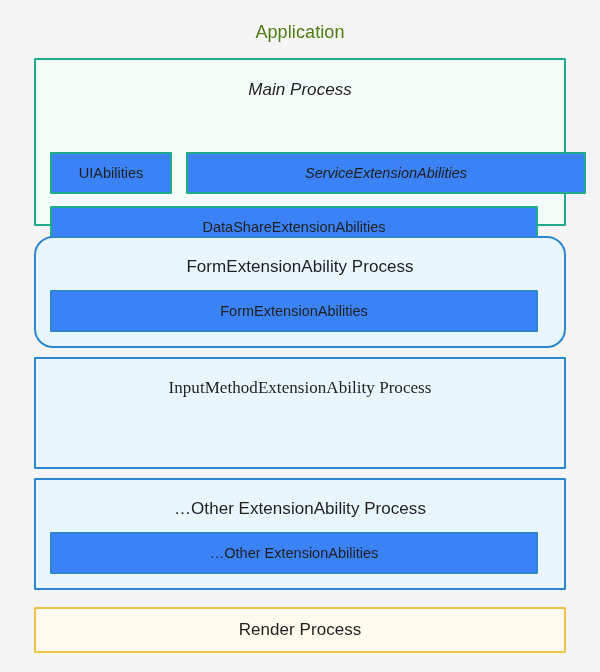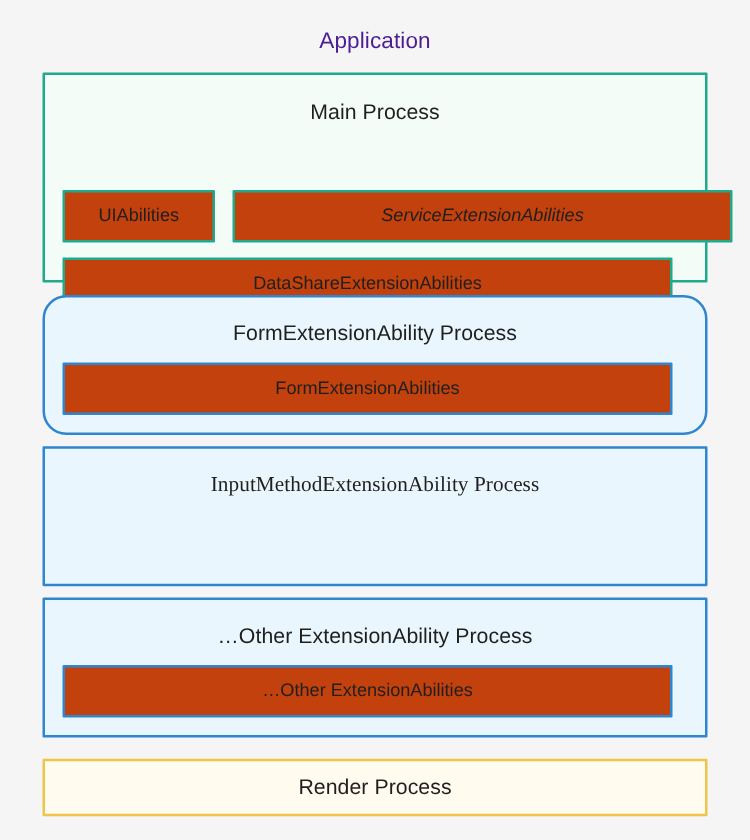--- a/index.html
+++ b/index.html
@@ -25,21 +25,21 @@
 
   
   .diagram-title {
     position: absolute;
     left: 0;
     top: 19px;
     width: 600px;
     text-align: center;
     font-size: 18px;
     line-height: 26px;
-    color: #4c1d95;
+    color: #4d7c0f;
     letter-spacing: 0.1px;
   }
 
   
   .process-box {
     position: absolute;
     left: 34px;
     width: 532px;
     box-sizing: border-box;
     border-width: 2px;
@@ -70,21 +70,21 @@
 
   
   .ability-row {
     position: relative;
     box-sizing: border-box;
   }
 
   .ability-box {
     position: absolute;
     box-sizing: border-box;
-    background: #c2410c;
+    background: #3b82f6;
     border-width: 2px;
     border-style: solid;
     display: flex;
     align-items: center;
     justify-content: center;
     text-align: center;
     font-size: 14.5px;
     line-height: 18px;
     color: #1f1f1f;
     border-radius: 1px;
@@ -93,20 +93,21 @@
   .ability-box.teal { border-color: #1faa8c; }
   .ability-box.blue { border-color: #2e86d0; }
 
   
   #main-process {
     top: 58px;
     height: 168px;
   }
   #main-process .process-heading {
     margin-top: 18px;
+    font-style: italic;
   }
   #main-process .ability-row { height: 0; }
 
   #ui-abilities {
     left: 14px;
     top: 50px;
     width: 122px;
     height: 42px;
   }
   #service-ext-abilities {

